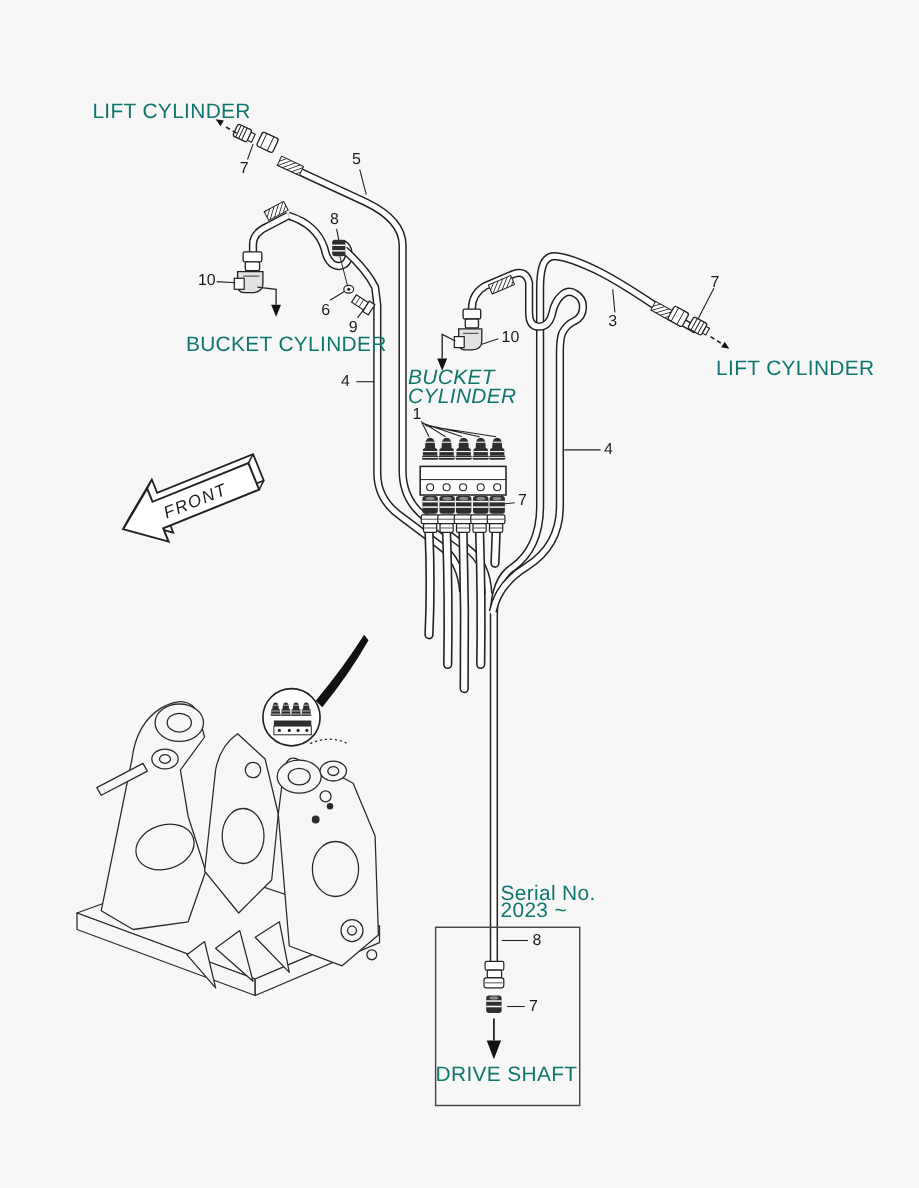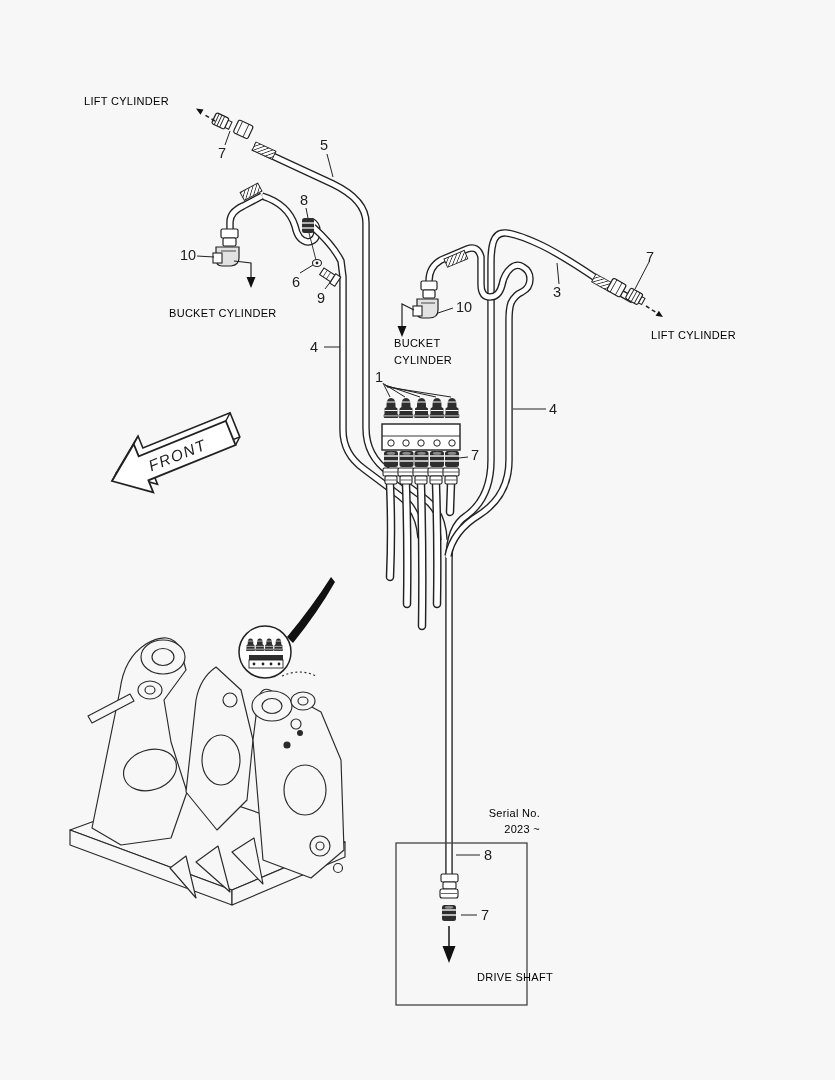--- a/index.html
+++ b/index.html
@@ -3,27 +3,27 @@
 <meta charset="utf-8">
 <style>
   html,body{margin:0;padding:0;}
   .stage{
     position:relative;width:835px;height:1080px;overflow:hidden;
     background:#f7f7f7;
     font-family:"Liberation Sans",sans-serif;
   }
   .stage svg{position:absolute;left:0;top:0;}
   .lbl{
-    position:absolute;font-size:11px;color:#000000;letter-spacing:.3px;
+    position:absolute;font-size:19px;color:#0f766e;letter-spacing:.3px;
     white-space:pre;line-height:17px;
   }
   .num{
     position:absolute;font-size:14.5px;color:#1c1c1c;
   }
-  .center{text-align:right;}
+  .center{text-align:left;}
 </style>
 </head>
 <body>
 
 <div class="stage">
 
 <svg width="835" height="1080" viewBox="0 0 835 1080">
   <defs>
     <pattern id="hatch" width="3.2" height="3.2" patternUnits="userSpaceOnUse" patternTransform="rotate(45)">
       <rect width="3.2" height="3.2" fill="#ffffff"></rect>
@@ -284,21 +284,21 @@
     <rect x="249" y="660" width="34" height="8" fill="#fff" stroke="#222" stroke-width="0.9"></rect>
     <circle cx="254" cy="664" r="1.4" fill="#222"></circle>
     <circle cx="263" cy="664" r="1.4" fill="#222"></circle>
     <circle cx="271" cy="664" r="1.4" fill="#222"></circle>
     <circle cx="279" cy="664" r="1.4" fill="#222"></circle>
   </g>
 </svg>
 
   <div class="lbl" style="left:84px;top:93px;">LIFT CYLINDER</div>
   <div class="lbl" style="left:169px;top:305px;">BUCKET CYLINDER</div>
-  <div class="lbl" style="left:394px;top:335px;">BUCKET
+  <div class="lbl" style="left:371px;top:335px;font-style:italic;">BUCKET
 CYLINDER</div>
   <div class="lbl" style="left:651px;top:327px;">LIFT CYLINDER</div>
   <div class="lbl center" style="left:455px;top:805px;width:85px;line-height:16px;">Serial No.
 2023 ~</div>
   <div class="lbl center" style="left:396px;top:969px;width:157px;">DRIVE SHAFT</div>
 
   <div class="num" style="left:218px;top:145px;">7</div>
   <div class="num" style="left:320px;top:137px;">5</div>
   <div class="num" style="left:300px;top:192px;">8</div>
   <div class="num" style="left:180px;top:247px;">10</div>

